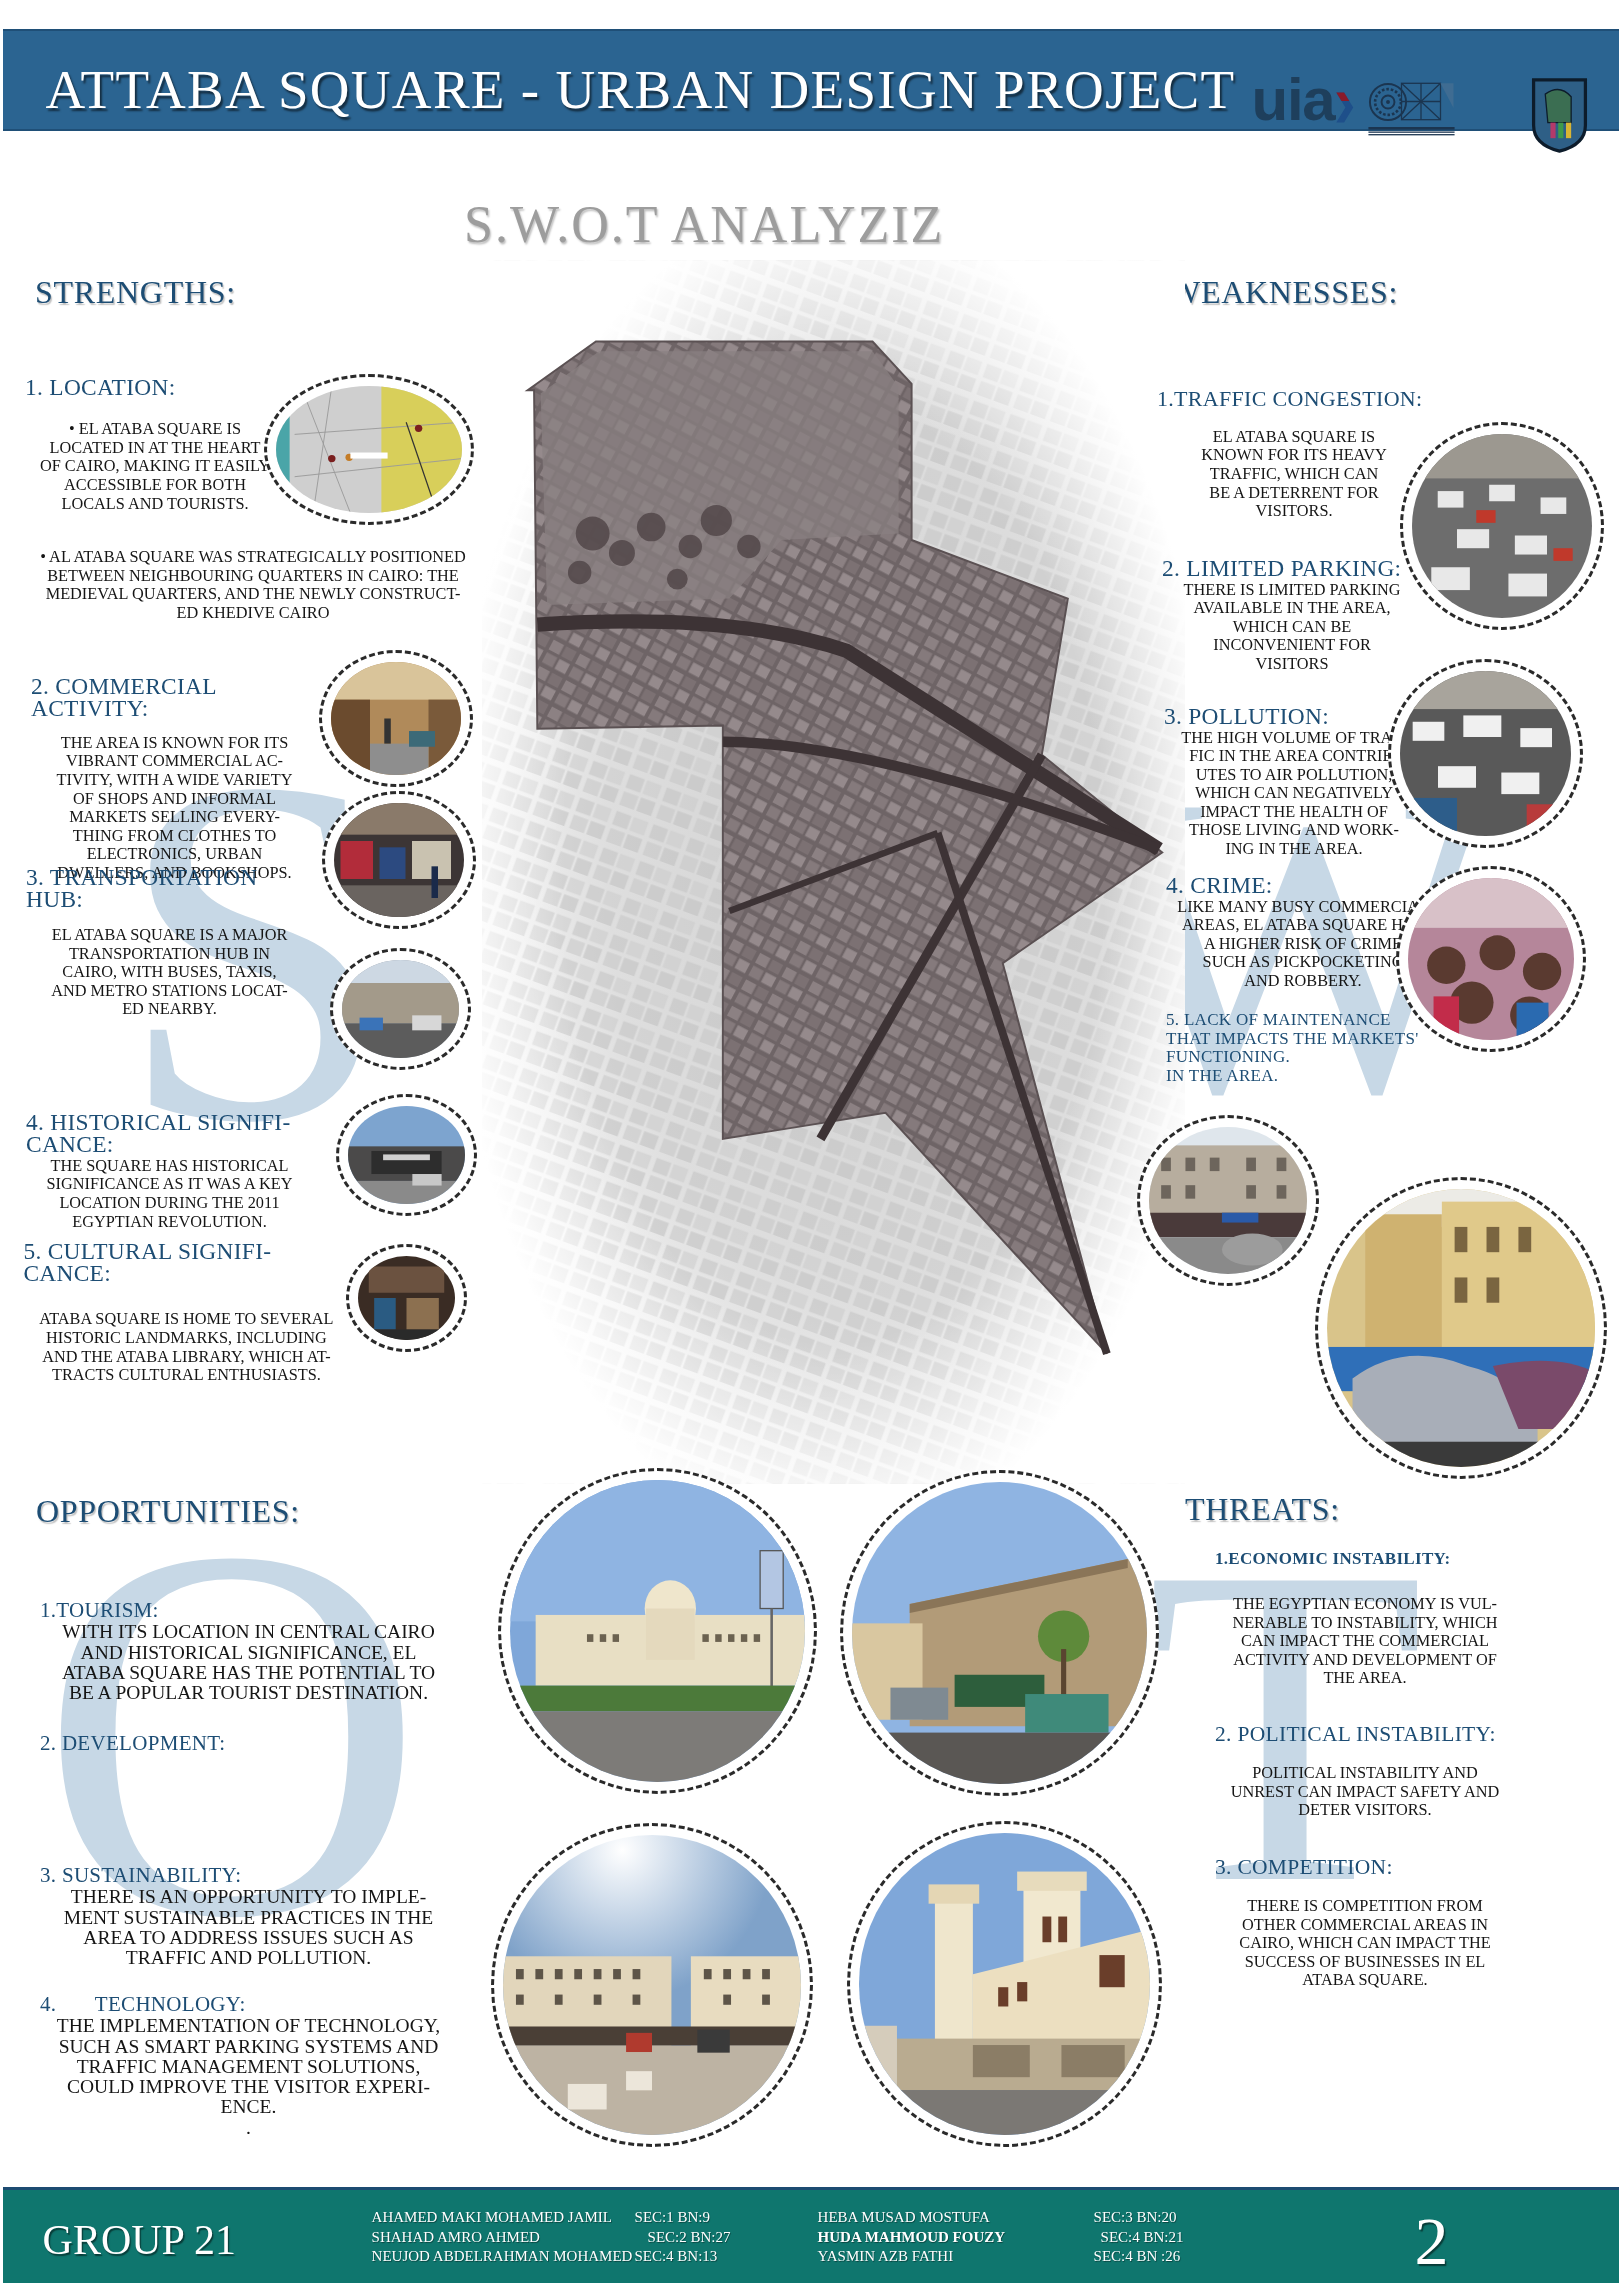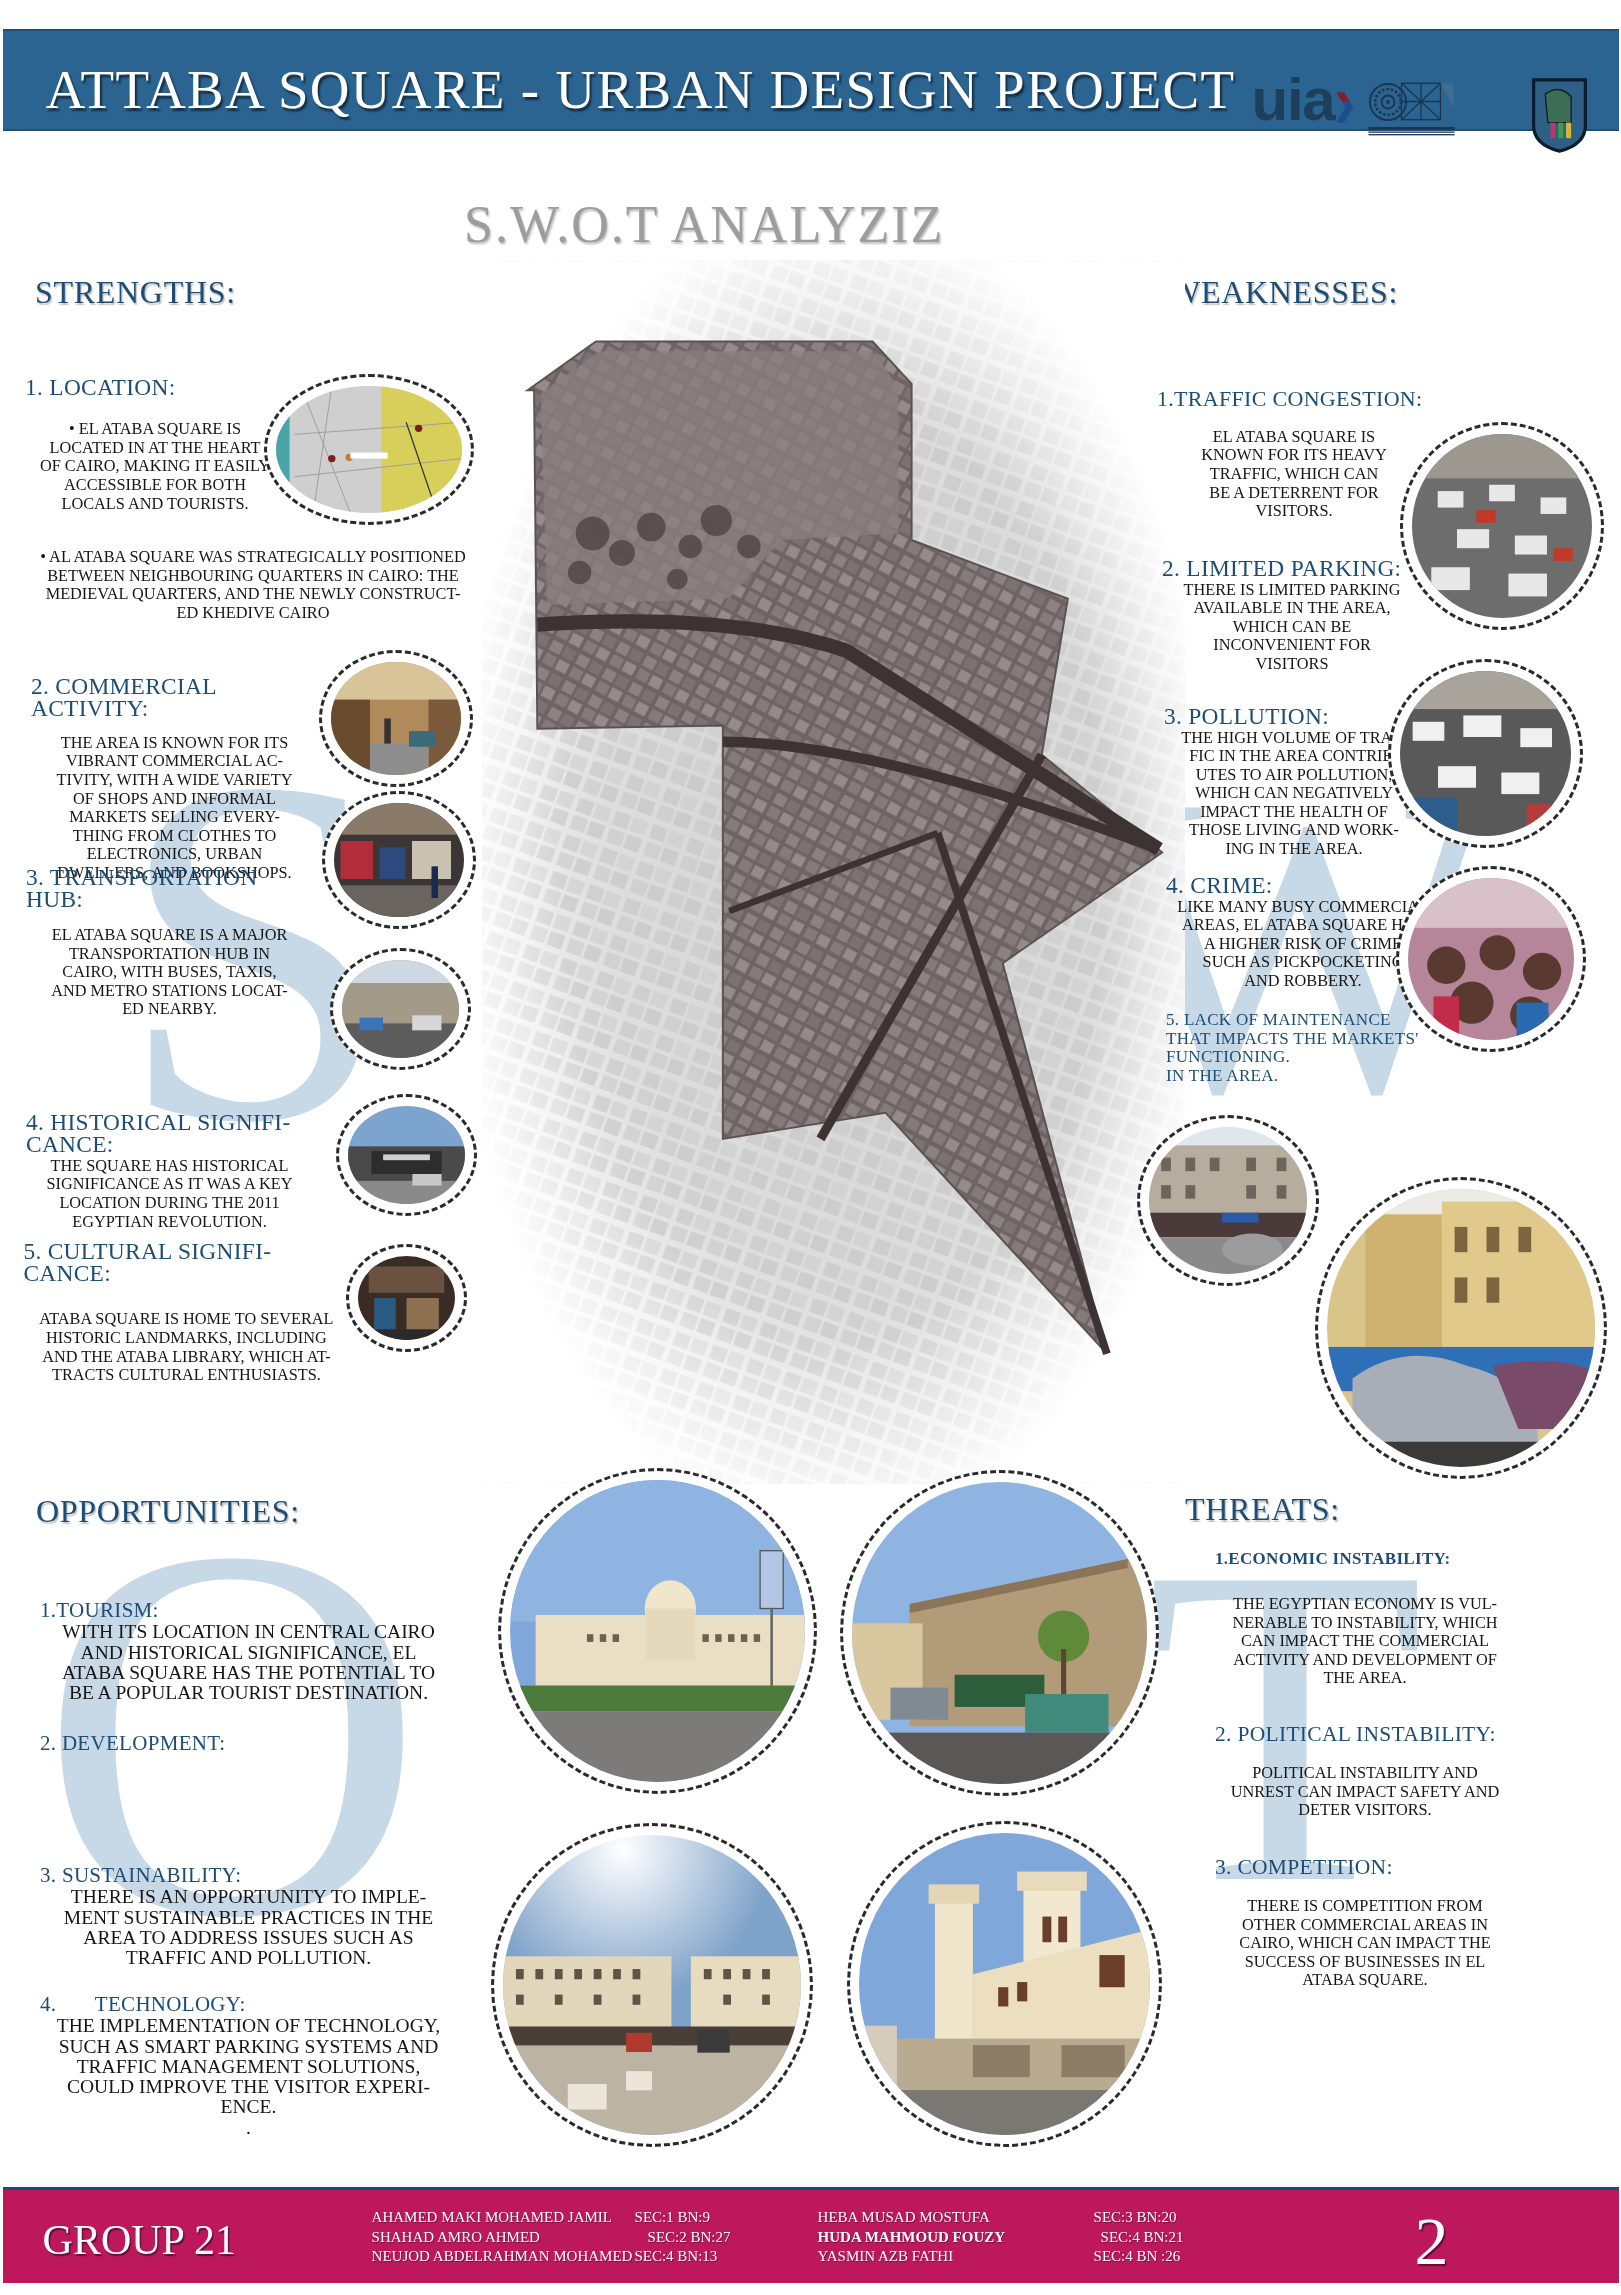--- a/index.html
+++ b/index.html
@@ -65,21 +65,21 @@
   .photo {
     position: absolute; border-radius: 50%; border: 3.3px dashed #2a2a2a; padding: 9px;
     z-index: 2; background: #ffffff;
   }
   .photo-inner { width: 100%; height: 100%; border-radius: 50%; overflow: hidden; position: relative; }
   .photo-inner svg { width: 100%; height: 100%; display: block; }
 
   
   .footer {
     position: absolute; left: 2.6px; top: 2187px; width: 1616px; height: 96px;
-    background: #be185d; border-top: 3.3px solid #1d4b71;
+    background: #0f766e; border-top: 3.3px solid #1d4b71;
   }
   .footer-group {
     position: absolute; left: 40px; top: 26px; font-size: 42px; color: #ffffff;
     text-shadow: 1.3px 2px 1.3px rgba(0,0,0,0.5); white-space: nowrap;
   }
   .member-col { position: absolute; top: 18px; color: #ffffff; font-size: 15px; line-height: 1.3; }
   .member-row { display: flex; white-space: nowrap; text-shadow: 0.7px 0.7px 0.7px rgba(0,0,0,0.4); }
   .member-name { display: inline-block; }
   .member-sec { display: inline-block; }
   .footer-page {

